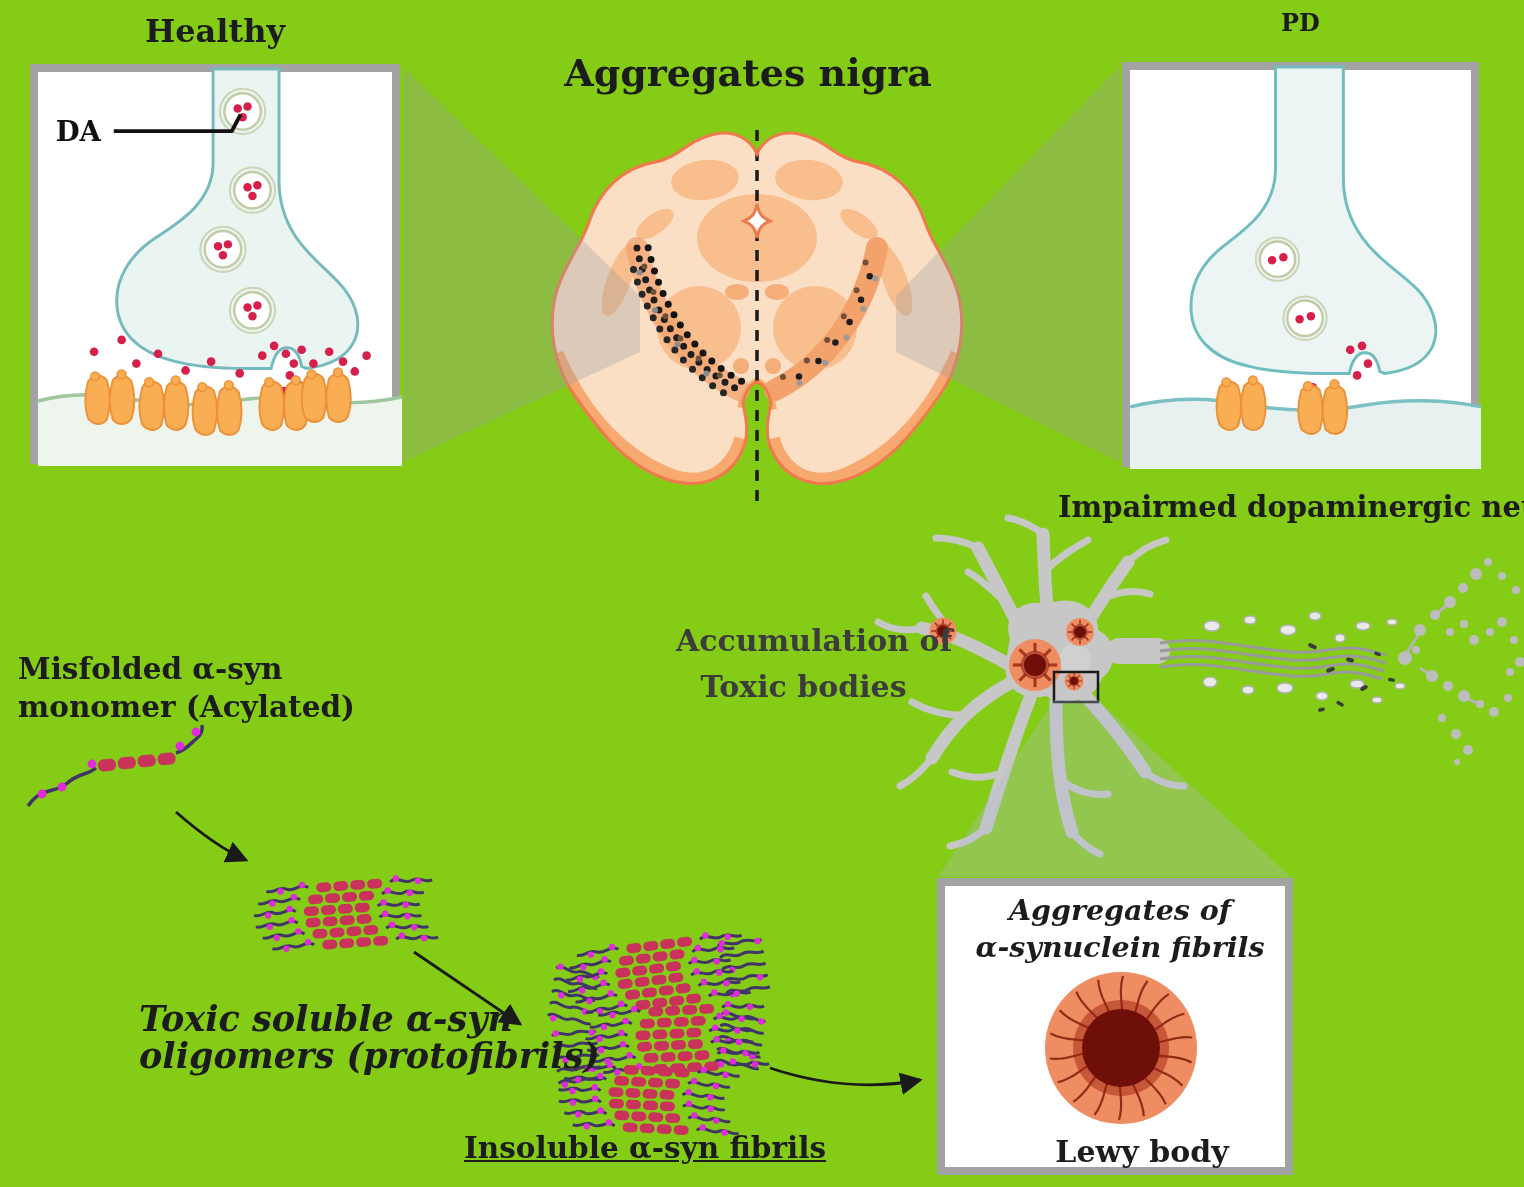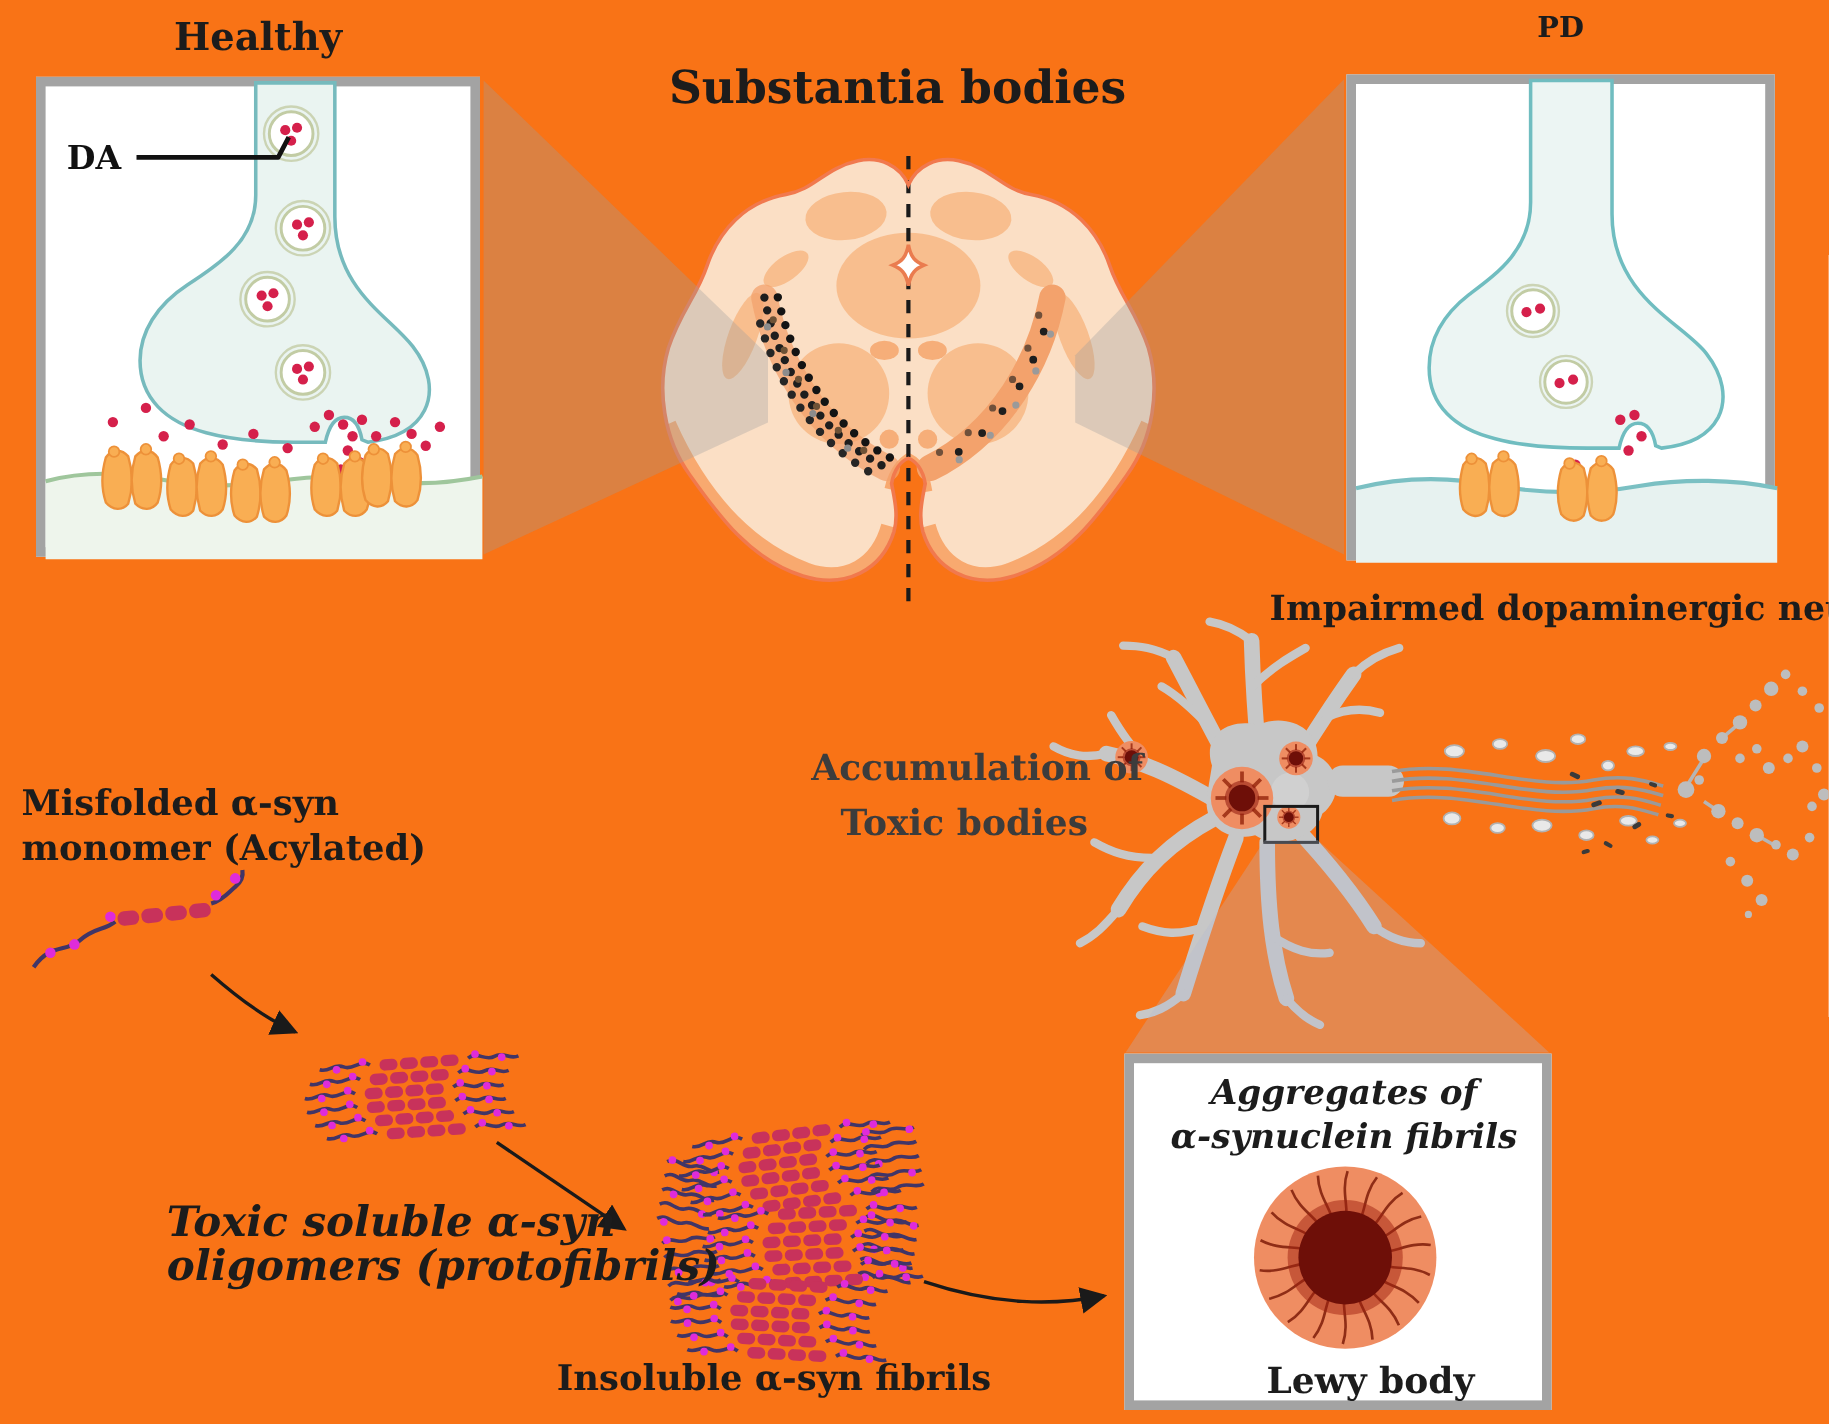--- a/index.html
+++ b/index.html
@@ -1,16 +1,16 @@
 <!DOCTYPE html>
 <html><head>
 <meta charset="utf-8">
 <style>
   html,body{margin:0;padding:0;background:#fff;}
-  #canvas{position:relative;width:1524px;height:1187px;background:#f97316;overflow:hidden;
+  #canvas{position:relative;width:1524px;height:1187px;background:#84cc16;overflow:hidden;
           font-family:"DejaVu Serif","Liberation Serif",serif;color:#1c1c1c;}
   .abs{position:absolute;}
   svg{display:block;overflow:visible;}
   .panel{position:absolute;background:#fff;border:8px solid #a3a3a3;box-sizing:border-box;}
   .t{position:absolute;font-weight:600;color:#1c1c1c;text-align:center;white-space:nowrap;}
   .t .ln{display:block;}
   .tl{text-align:left;}
   .soft{color:#3c3c3c;}
 </style>
 </head>
@@ -130,21 +130,21 @@
         <use href="#rcptA" transform="translate(128,338)"></use>
         <use href="#rcptA" transform="translate(182,343)"></use>
         <use href="#rcptA" transform="translate(250,338)"></use>
         <use href="#rcptA" transform="translate(293,330)"></use>
       </g>
       <path d="M77,60 L197,60 L206,43" fill="none" stroke="#111111" stroke-width="4" stroke-linejoin="round"></path>
       <text x="18" y="70" font-size="28" font-weight="600" fill="#111111">DA</text>
     </svg>
   </div>
 
-  <div class="t" style="left:498px;top:50px;width:500px;font-size:38px;">Substantia bodies</div>
+  <div class="t" style="left:498px;top:50px;width:500px;font-size:38px;">Aggregates nigra</div>
 
   <div class="t" style="left:1122px;top:8px;width:357px;font-size:24px;">PD</div>
 
   <div class="panel" style="left:1122px;top:62px;width:357px;height:405px;">
     <svg width="351" height="399" viewBox="0 0 357 405" preserveAspectRatio="none">
       <defs>
         <g id="vesB">
           <circle r="22" fill="none" stroke="#C6CEA9" stroke-width="2" opacity="0.85"></circle>
           <circle r="18" fill="#ffffff" stroke="#C2CCA4" stroke-width="2.5"></circle>
           <circle cx="-5.5" cy="1" r="4.3" fill="#D5204B"></circle>
@@ -393,21 +393,21 @@
   <div class="t tl" style="left:18px;top:650px;font-size:29.5px;line-height:38px;text-align:left;">
     <span class="ln">Misfolded α-syn</span>
     <span class="ln">monomer (Acylated)</span>
   </div>
 
   <div class="t tl" style="left:139px;top:1000px;font-size:35px;line-height:37px;text-align:left;font-style:italic;">
     <span class="ln">Toxic soluble α-syn</span>
     <span class="ln">oligomers (protofibrils)</span>
   </div>
 
-  <div class="t" style="left:460px;top:1130px;width:370px;font-size:29.5px;">Insoluble α-syn fibrils</div>
+  <div class="t" style="left:460px;top:1130px;width:370px;font-size:29.5px;text-decoration:underline;">Insoluble α-syn fibrils</div>
 
   <div class="panel" style="left:937px;top:878px;width:356px;height:297px;">
     <div class="t" style="left:0;top:6px;width:350px;font-size:28.5px;line-height:37px;font-style:italic;">
       <span class="ln">Aggregates of</span>
       <span class="ln">α-synuclein fibrils</span>
     </div>
     <svg class="abs" style="left:0;top:82px;" width="350" height="160" viewBox="0 0 350 160">
       <defs>
         <path id="bspoke" d="M0,-30 C4,-40 -4,-54 2,-72" stroke="#8F2D16" stroke-width="2.2" fill="none"></path>
       </defs>

